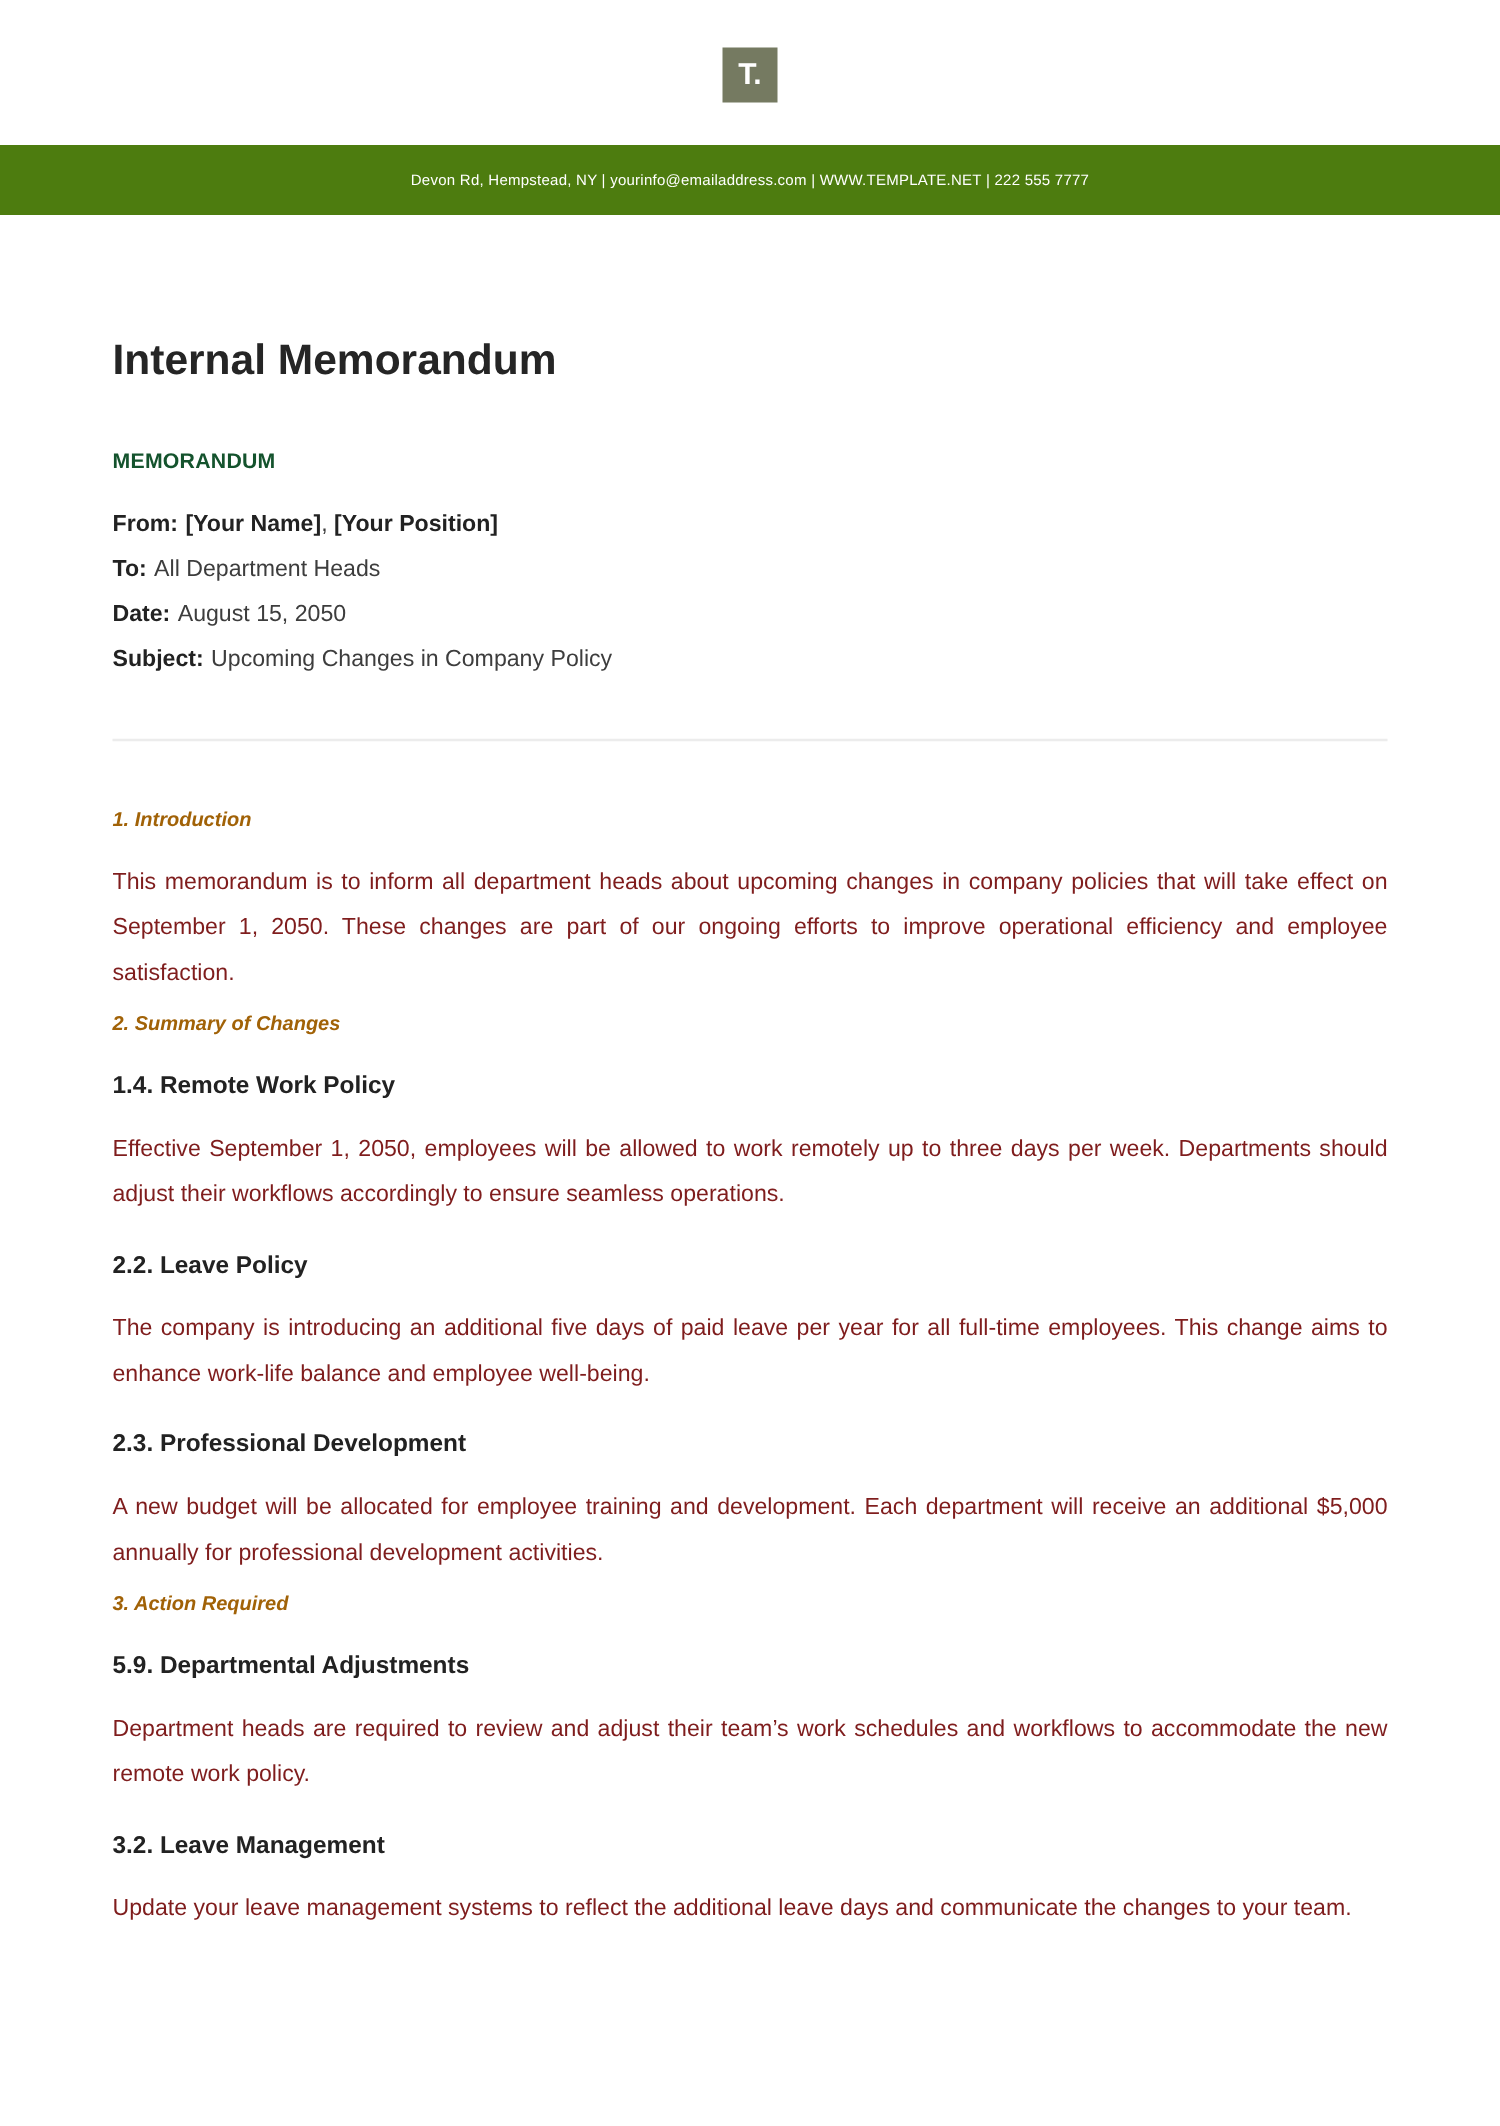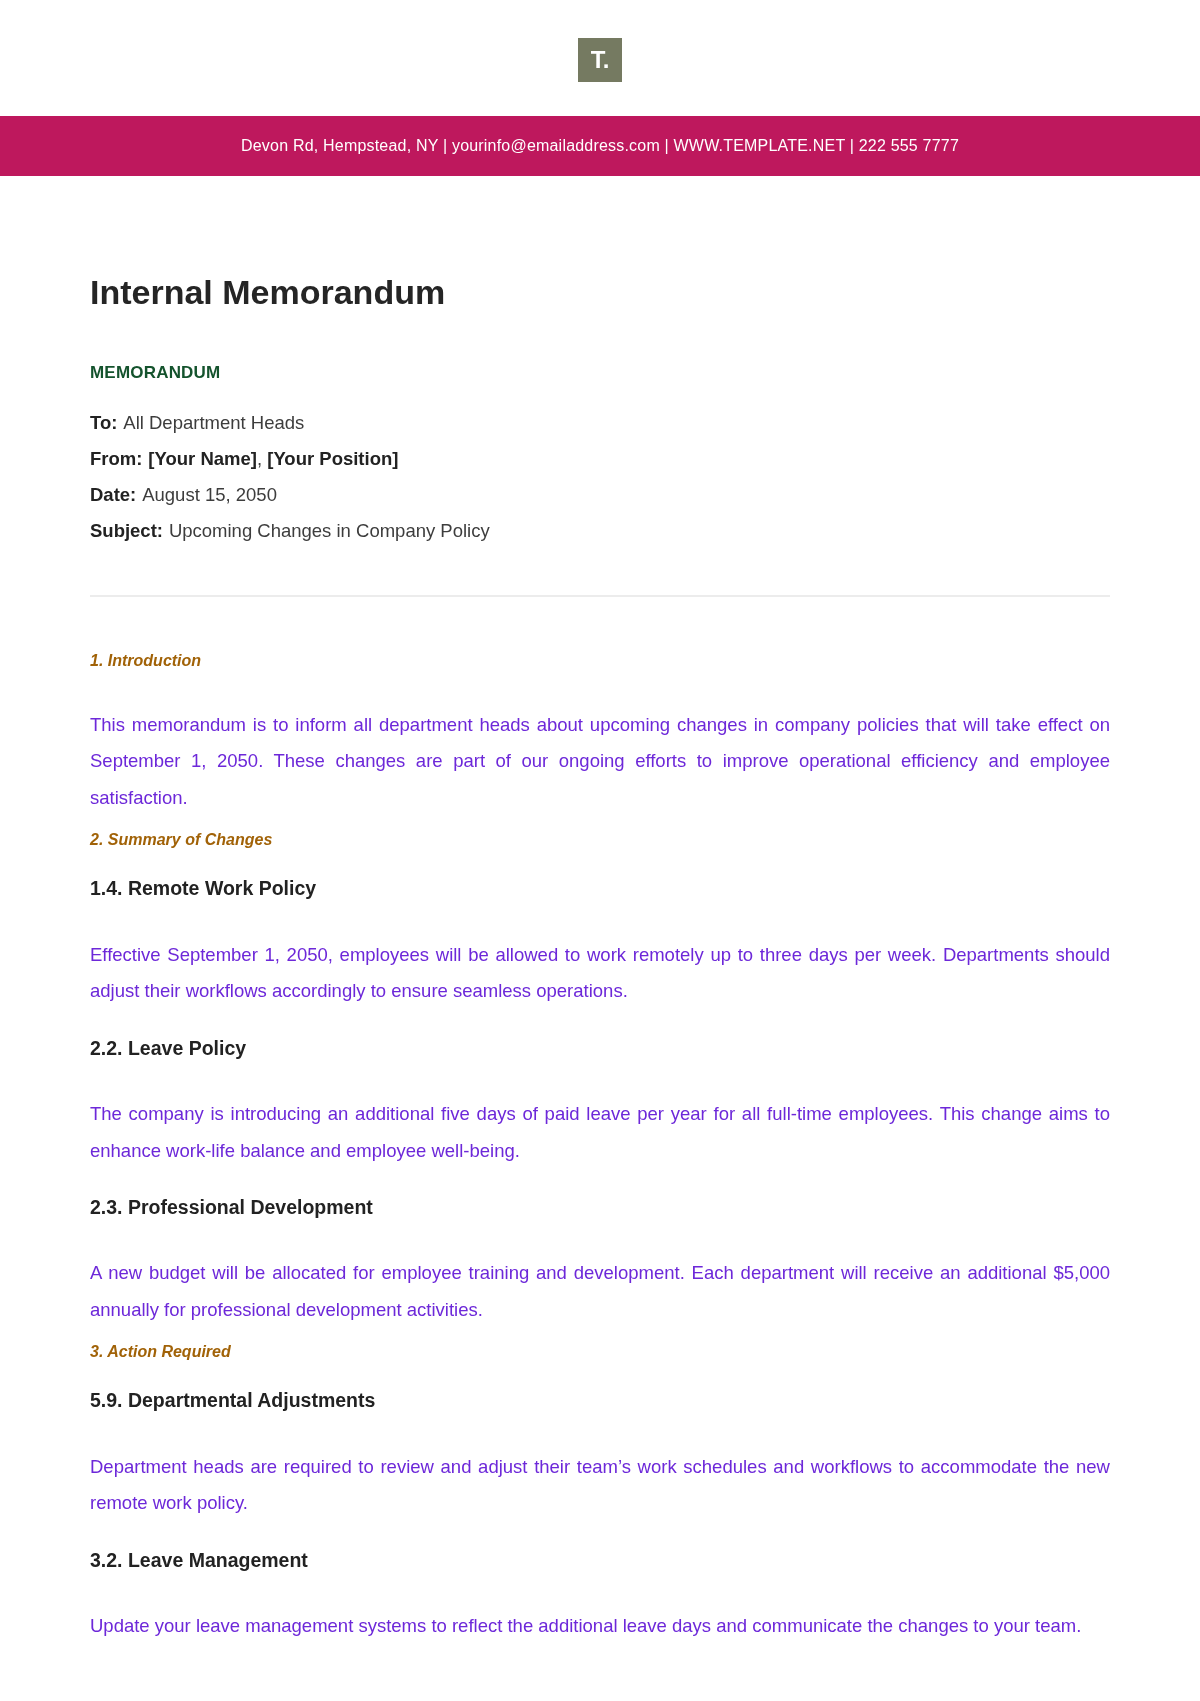--- a/index.html
+++ b/index.html
@@ -34,24 +34,24 @@
     margin: 26px 0 0;
     font-size: 55px;
     font-weight: 700;
     letter-spacing: 0.5px;
     color: #1b1b1b;
     -webkit-text-stroke: 1.6px #1b1b1b;
     line-height: 1.1;
   }
   .contact-bar {
     margin-top: 34px;
-    background: #be185d;
+    background: #4d7c0f;
     color: #ffffff;
     text-align: center;
-    font-size: 16px;
+    font-size: 12px;
     letter-spacing: 0.2px;
     padding: 21px 10px;
   }
 
   
   .content {
     width: 1020px;
     margin: 0 auto;
   }
   .doc-title {
@@ -104,24 +104,24 @@
     margin-top: 54px;
   }
   .subsection-heading {
     font-size: 19.5px;
     font-weight: 700;
     color: #222222;
     margin: 26px 0 0;
     line-height: 1.25;
   }
   .body-paragraph {
-    margin: 36px 0 0;
+    margin: 20px 0 0;
     font-size: 18.5px;
     line-height: 36.5px;
-    color: #6d28d9;
+    color: #7f1d1d;
     text-align: justify;
   }
 </style>
 </head>
 <body>
 
 <header>
   <div class="logo-box">
     <span>T.</span>
   </div>
@@ -131,24 +131,24 @@
 </header>
 
 <main class="content">
 
   <h2 class="doc-title">Internal Memorandum</h2>
 
   <p class="memo-label">MEMORANDUM</p>
 
   <div class="meta">
     <p class="meta-line">
-      <span class="label">To:</span><span>All Department Heads</span>
+      <span class="label">From:</span><span class="bold-value">[Your Name]</span><span>, </span><span class="bold-value">[Your Position]</span>
     </p>
     <p class="meta-line">
-      <span class="label">From:</span><span class="bold-value">[Your Name]</span><span>, </span><span class="bold-value">[Your Position]</span>
+      <span class="label">To:</span><span>All Department Heads</span>
     </p>
     <p class="meta-line">
       <span class="label">Date:</span><span>August 15, 2050</span>
     </p>
     <p class="meta-line">
       <span class="label">Subject:</span><span>Upcoming Changes in Company Policy</span>
     </p>
   </div>
 
   <hr class="divider">

